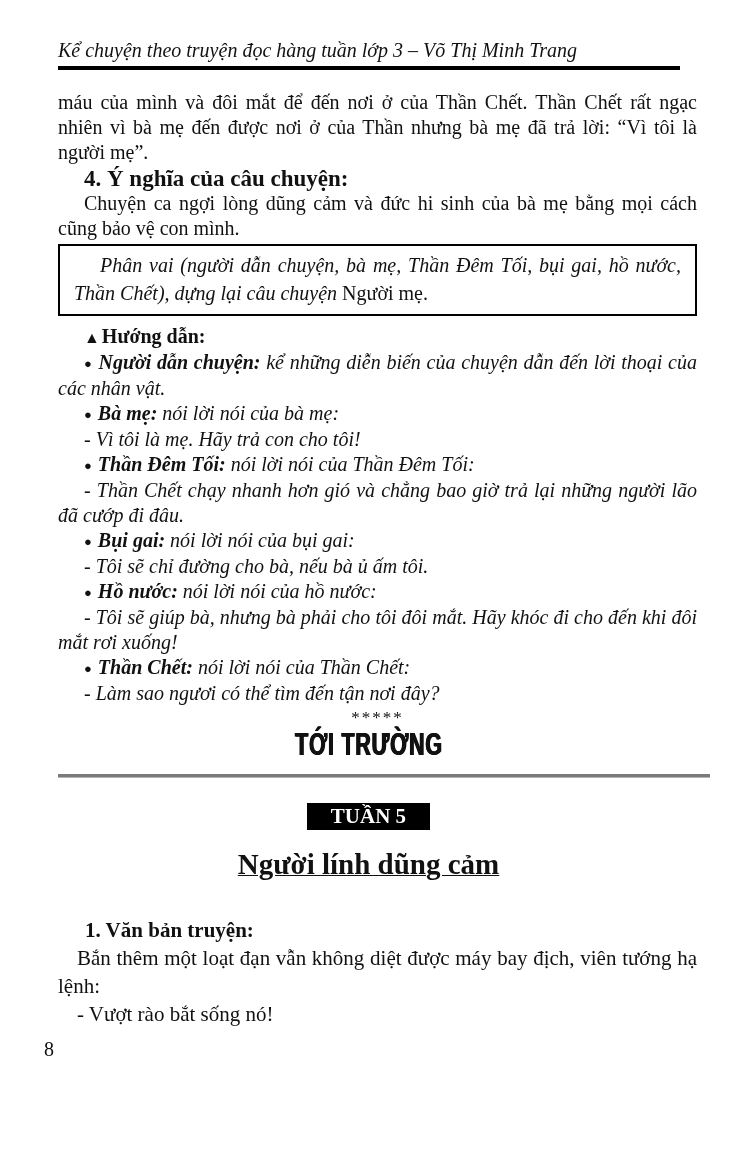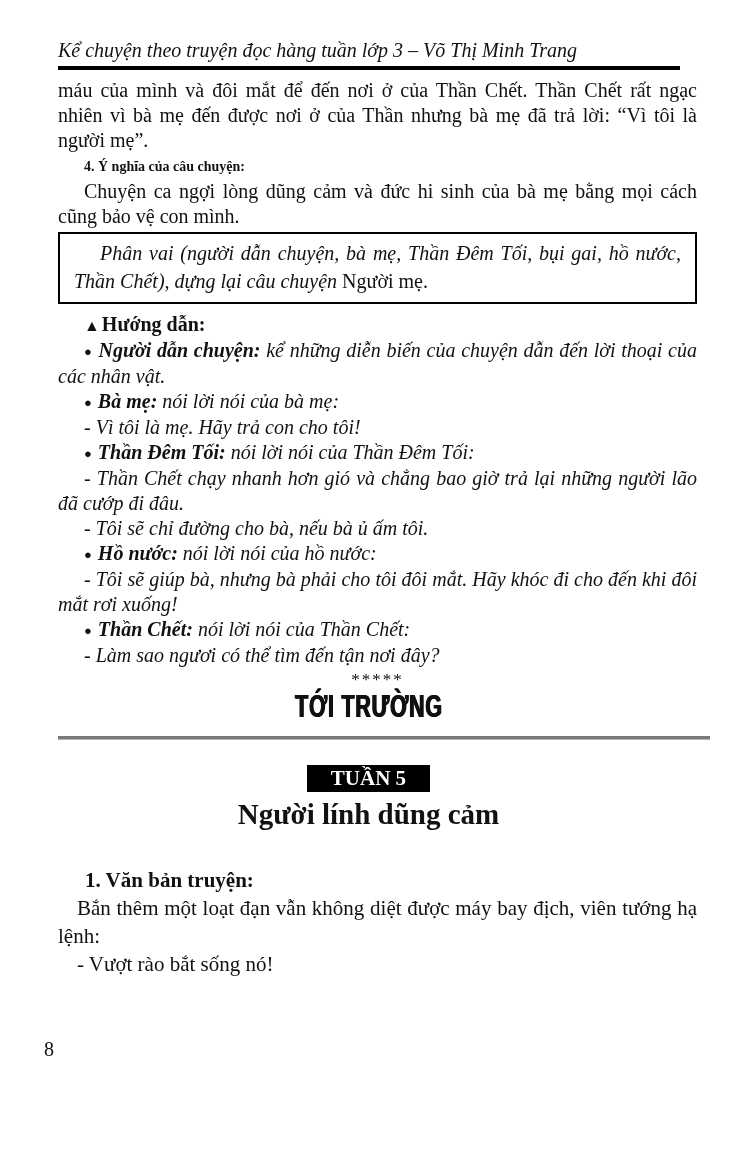--- a/index.html
+++ b/index.html
@@ -4,22 +4,22 @@
 <style>
   html,body{margin:0;padding:0;background:#fff;}
   .page{position:relative;width:752px;height:1161px;background:#ffffff;overflow:hidden;
         font-family:"Liberation Serif",serif;color:#111;}
   .content{position:absolute;left:58px;top:0;width:639px;}
 
   .doc-header{margin-top:38px;width:622px;font-style:italic;font-size:20px;line-height:24px;
               padding-bottom:4px;border-bottom:4px solid #000;}
 
   .p-body{font-size:20px;line-height:25px;text-align:justify;margin:0;}
-  .p-first{margin-top:8px;}
-  .h-meaning{font-weight:bold;font-size:14px;line-height:25px;margin:1px 0 0;text-indent:26px;}
+  .p-first{margin-top:20px;}
+  .h-meaning{font-weight:bold;font-size:23px;line-height:25px;margin:1px 0 0;text-indent:26px;}
   .indented{text-indent:26px;}
 
   .taskbox{margin-top:3px;border:2px solid #000;padding:5px 14px 7px;
            font-size:20px;line-height:28px;font-weight:normal;font-style:italic;text-align:justify;}
   .taskbox-text{text-indent:26px;}
   .upright{font-style:normal;}
 
   .guide-head{margin:8px 0 0;font-weight:bold;font-size:20px;line-height:25px;text-indent:26px;}
   .tri{font-size:16px;letter-spacing:2px;}
   .guide-intro{margin:0;font-size:20px;line-height:25px;text-indent:26px;}
@@ -34,21 +34,21 @@
   .topic-label{margin:0;font-size:27px;line-height:34px;font-weight:bold;}
   .topic-title-wrap{text-align:center;margin-top:2px;line-height:26px;transform:translateX(-9px);}
   .topic-title{display:inline-block;font-family:"Liberation Sans",sans-serif;font-weight:bold;
                font-size:26px;letter-spacing:1px;transform:scale(0.82,1.2);transform-origin:center;
                text-shadow:0.7px 0 currentColor,-0.7px 0 currentColor;}
   .gray-rule{margin-top:13px;width:652px;height:3px;background:#7a7a7a;border-bottom:1px solid #b5b5b5;}
 
   .week-badge-wrap{text-align:center;margin-top:25px;transform:translateX(-9px);}
   .week-badge{display:inline-block;background:#000;color:#fff;font-weight:bold;font-size:21px;
               line-height:23px;padding:2px 24px;}
-  .story-title-wrap{text-align:center;margin-top:4px;transform:translateX(-9px);}
+  .story-title-wrap{text-align:center;margin-top:16px;transform:translateX(-9px);text-decoration:underline;}
   .story-title{font-size:29px;font-weight:bold;line-height:36px;}
 
   .vb-head{margin:34px 0 0;font-weight:bold;font-size:21px;line-height:28px;text-indent:27px;}
   .p-bottom{font-size:21px;line-height:28px;margin:0;text-indent:19px;text-align:justify;}
 
   .page-num{position:absolute;left:44px;top:1038px;font-size:20px;}
 </style>
 </head>
 <body>
 
@@ -71,20 +71,21 @@
 
     <p class="guide-head"><span class="tri">▲</span><span>Hướng dẫn:</span></p>
 
 
     <div id="roles">
         <p class="role-line"><span class="bullet">●</span><span class="role-name">Người dẫn chuyện: </span><span>kể những diễn biến của chuyện dẫn đến lời thoại của các nhân vật.</span></p>
         <p class="role-line"><span class="bullet">●</span><span class="role-name">Bà mẹ: </span><span>nói lời nói của bà mẹ:</span></p>
         <p class="dialogue">- Vì tôi là mẹ. Hãy trả con cho tôi!</p>
         <p class="role-line"><span class="bullet">●</span><span class="role-name">Thần Đêm Tối: </span><span>nói lời nói của Thần Đêm Tối:</span></p>
         <p class="dialogue">- Thần Chết chạy nhanh hơn gió và chẳng bao giờ trả lại những người lão đã cướp đi đâu.</p>
+        <p class="role-line"><span class="bullet">●</span><span class="role-name">Bụi gai: </span><span>nói lời nói của bụi gai:</span></p>
         <p class="dialogue">- Tôi sẽ chỉ đường cho bà, nếu bà ủ ấm tôi.</p>
         <p class="role-line"><span class="bullet">●</span><span class="role-name">Hồ nước: </span><span>nói lời nói của hồ nước:</span></p>
         <p class="dialogue">- Tôi sẽ giúp bà, nhưng bà phải cho tôi đôi mắt. Hãy khóc đi cho đến khi đôi mắt rơi xuống!</p>
         <p class="role-line"><span class="bullet">●</span><span class="role-name">Thần Chết: </span><span>nói lời nói của Thần Chết:</span></p>
         <p class="dialogue">- Làm sao ngươi có thể tìm đến tận nơi đây?</p>
       </div>
 
     <p class="divider">*****</p>
 
 

